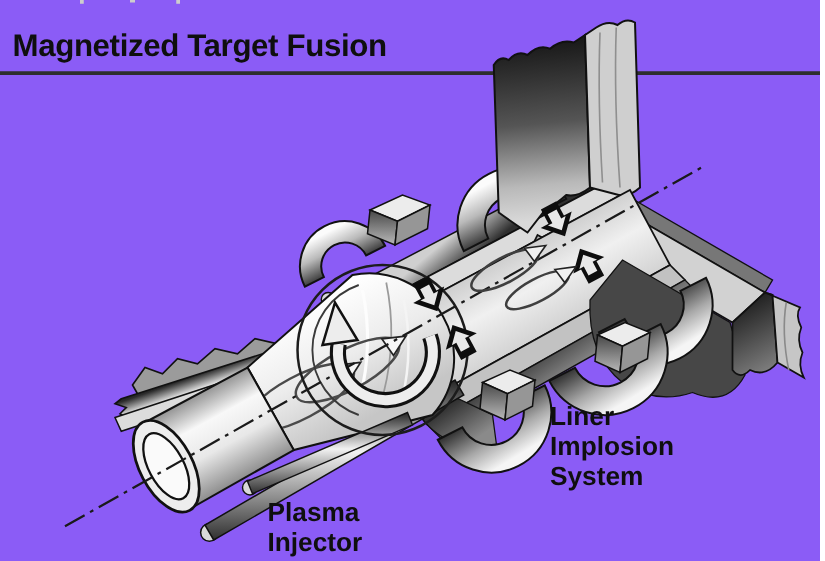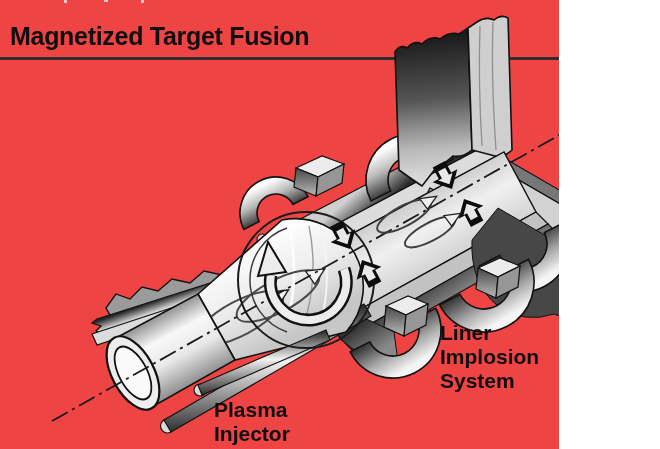--- a/index.html
+++ b/index.html
@@ -1,19 +1,19 @@
 <!DOCTYPE html>
 <html><head>
 <meta charset="utf-8">
 <style>
   html,body{margin:0;padding:0;background:#ffffff;}
   .stage{
     position:relative;
-    width:559px;height:449px;
-    background:#ef4444;
+    width:656px;height:449px;
+    background:#8b5cf6;
     overflow:hidden;
     font-family:"Liberation Sans",sans-serif;
   }
   svg{display:block;}
   text{font-family:"Liberation Sans",sans-serif;}
   .title-text{font-size:25px;font-weight:bold;fill:#0f0f0f;letter-spacing:-0.3px;}
   .label-text{font-size:21px;font-weight:bold;fill:#0f0f0f;}
 </style>
 </head>
 <body>

